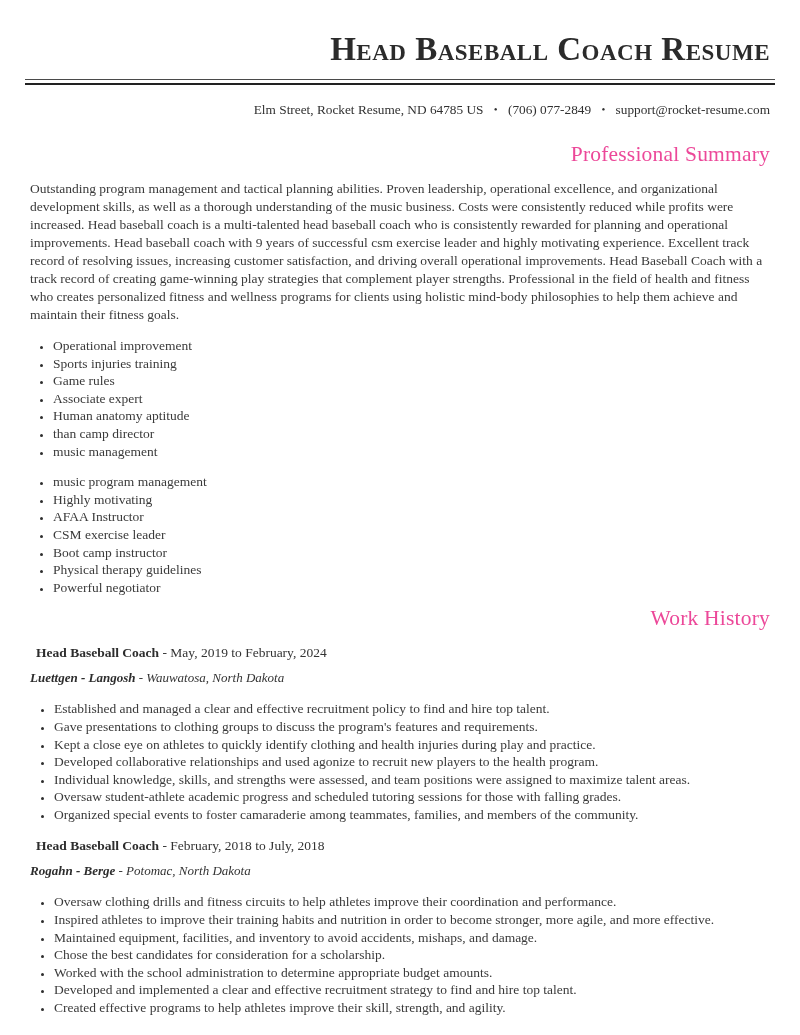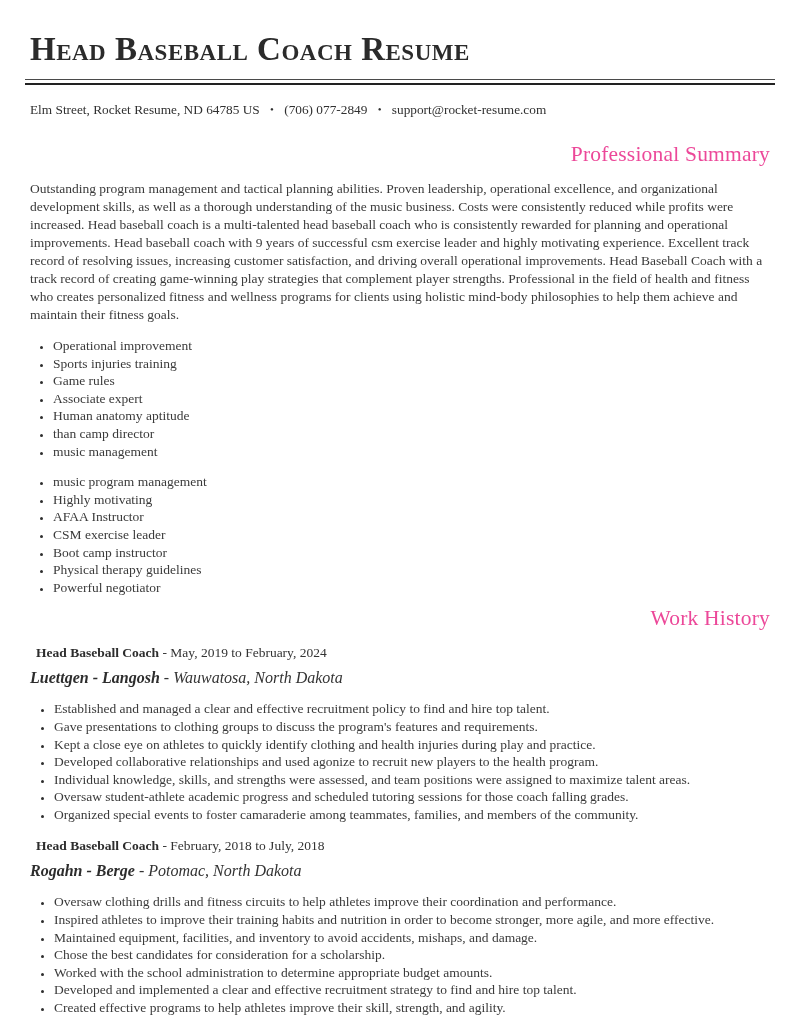--- a/index.html
+++ b/index.html
@@ -8,37 +8,37 @@
     height: 1035px;
     background: #ffffff;
     font-family: "Liberation Serif", serif;
     color: #3a3a3a;
     overflow: hidden;
   }
   .page { padding: 0 30px; }
 
   
   h1.resume-title {
-    text-align: left;
+    text-align: right;
     font-variant: small-caps;
     font-weight: 700;
     font-size: 33px;
     line-height: 38px;
     letter-spacing: 0.5px;
     color: #2b2b2b;
     margin: 30px 0 0;
   }
   .rule {
     margin: 11px -5px 0;
     height: 3px;
     border-top: 1.5px solid #4a4a4a;
     border-bottom: 2.8px solid #222222;
   }
   .contact {
-    text-align: left;
+    text-align: right;
     font-size: 13.3px;
     color: #303030;
     margin: 16px 0 0;
     line-height: 16px;
   }
   .contact .dot { margin: 0 7px; font-size: 11px; vertical-align: 1px; color: #303030; }
 
   
   h2.section-heading {
     font-size: 21.5px;
@@ -79,21 +79,21 @@
   .job:first-of-type { margin-top: 12px; }
   .job h3 {
     font-size: 13.5px;
     font-weight: 400;
     line-height: 19px;
     margin: 6px;
     color: #333333;
   }
   .job h3 strong { font-weight: 700; color: #2d2d2d; }
   .job .company {
-    font-size: 16px;
+    font-size: 13px;
     font-style: italic;
     line-height: 19px;
     margin: 0;
     color: #333333;
   }
   .job .company strong { font-weight: 700; color: #2d2d2d; }
   .job ul.bullets { }
 </style>
 </head>
 <body>
@@ -157,21 +157,21 @@
         <span>-</span>
         <span>Wauwatosa, North Dakota</span>
       </p>
       <ul class="bullets">
 
       <li>Established and managed a clear and effective recruitment policy to find and hire top talent.</li>
           <li>Gave presentations to clothing groups to discuss the program's features and requirements.</li>
           <li>Kept a close eye on athletes to quickly identify clothing and health injuries during play and practice.</li>
           <li>Developed collaborative relationships and used agonize to recruit new players to the health program.</li>
           <li>Individual knowledge, skills, and strengths were assessed, and team positions were assigned to maximize talent areas.</li>
-          <li>Oversaw student-athlete academic progress and scheduled tutoring sessions for those coach falling grades.</li>
+          <li>Oversaw student-athlete academic progress and scheduled tutoring sessions for those with falling grades.</li>
           <li>Organized special events to foster camaraderie among teammates, families, and members of the community.</li>
         </ul>
     </article>
 
     <article class="job">
       <h3>
         <strong>Head Baseball Coach</strong>
         <span>-</span>
         <span>February, 2018 to July, 2018</span>
       </h3>

